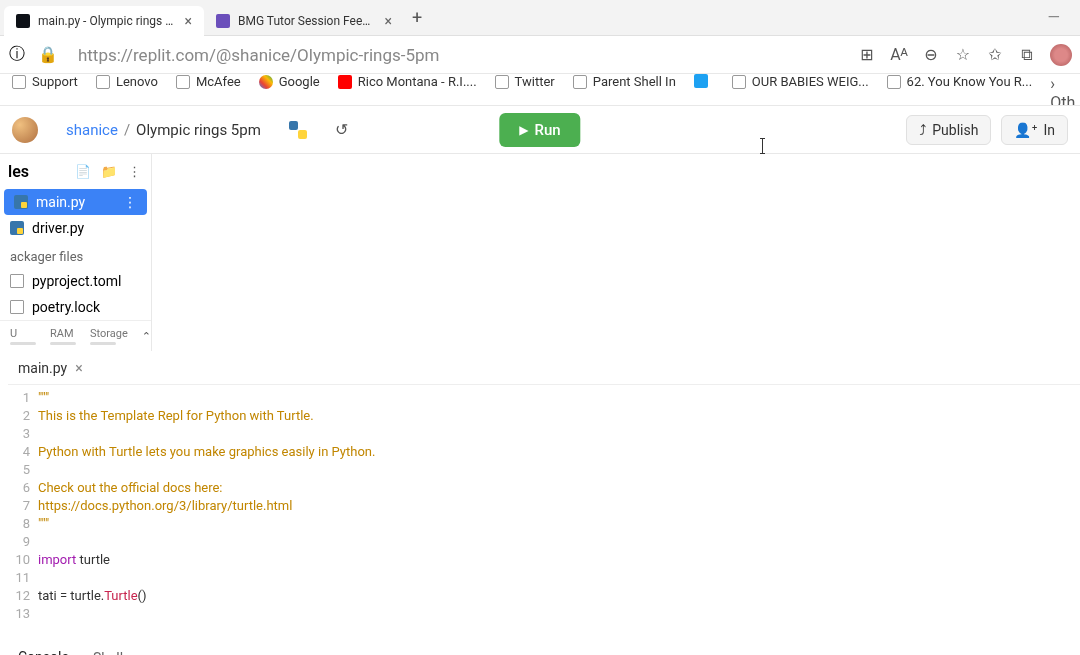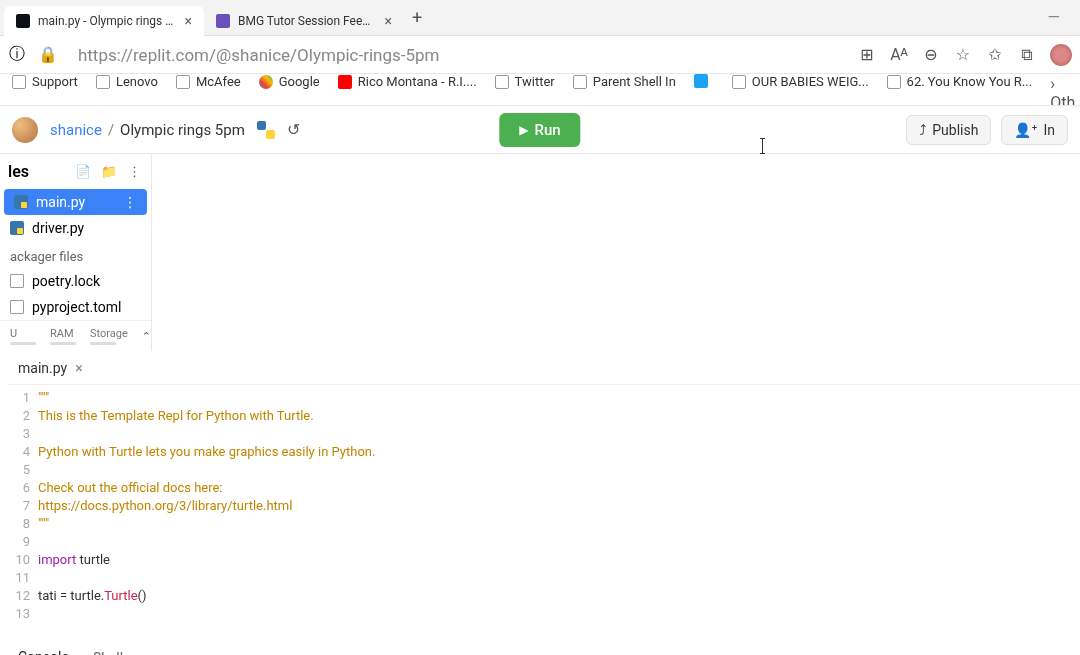--- a/index.html
+++ b/index.html
@@ -29,21 +29,21 @@
 .bm { display: flex; align-items: center; gap: 6px; padding: 0 8px; font-size: 13px; color: #333; cursor: pointer; white-space: nowrap; }
 .bm-icon { width: 14px; height: 14px; border-radius: 2px; flex-shrink: 0; }
 .bm-page { background: #fff; border: 1px solid #999; }
 .bm-g { background: linear-gradient(45deg,#4285f4,#ea4335,#fbbc05,#34a853); border-radius: 50%; }
 .bm-yt { background: #f00; }
 .bm-tw { background: #1da1f2; }
 .bm-folder { background: #ffd76b; }
 .bm-overflow { margin-left: auto; color: #555; padding: 0 8px; cursor: pointer; }
 
 
-.replit-header { display: flex; align-items: center; height: 48px; padding: 0 12px; gap: 12px; border-bottom: 1px solid #e8e8e8; }
+.replit-header { display: flex; align-items: center; height: 48px; padding: 0 12px; gap: 28px; border-bottom: 1px solid #e8e8e8; }
 .user-avatar { width: 26px; height: 26px; border-radius: 50%; background: radial-gradient(circle at 30% 30%, #f0c080, #b07040); }
 .breadcrumb { display: flex; align-items: center; gap: 6px; font-size: 15px; }
 .bc-user { color: #3b82f6; cursor: pointer; }
 .bc-sep { color: #888; }
 .bc-proj { color: #333; }
 .lang-icon { width: 18px; height: 18px; }
 .history-icon { color: #555; cursor: pointer; }
 .run-btn { display: flex; align-items: center; gap: 6px; background: #4caf50; color: #fff; border: none; padding: 8px 20px; border-radius: 6px; font-size: 15px; font-weight: 500; cursor: pointer; margin: 0 auto; position: absolute; left: 50%; transform: translateX(-50%); }
 .run-btn .play { font-size: 12px; }
 .header-right { margin-left: auto; display: flex; gap: 10px; }
@@ -223,25 +223,25 @@
           <span>main.py</span>
           <span class="fkebab">⋮</span>
         </div>
         <div class="file-item">
           <span class="fic fic-py"></span>
           <span>driver.py</span>
         </div>
         <div class="file-section">ackager files</div>
         <div class="file-item">
           <span class="fic fic-doc"></span>
-          <span>poetry.lock</span>
+          <span>pyproject.toml</span>
         </div>
         <div class="file-item">
           <span class="fic fic-doc"></span>
-          <span>pyproject.toml</span>
+          <span>poetry.lock</span>
         </div>
       </div>
     <div class="footer-stats" id="stats">
       <div class="stat">
           <span>U</span>
           <span class="statbar"></span>
         </div>
         <div class="stat">
           <span>RAM</span>
           <span class="statbar"></span>

